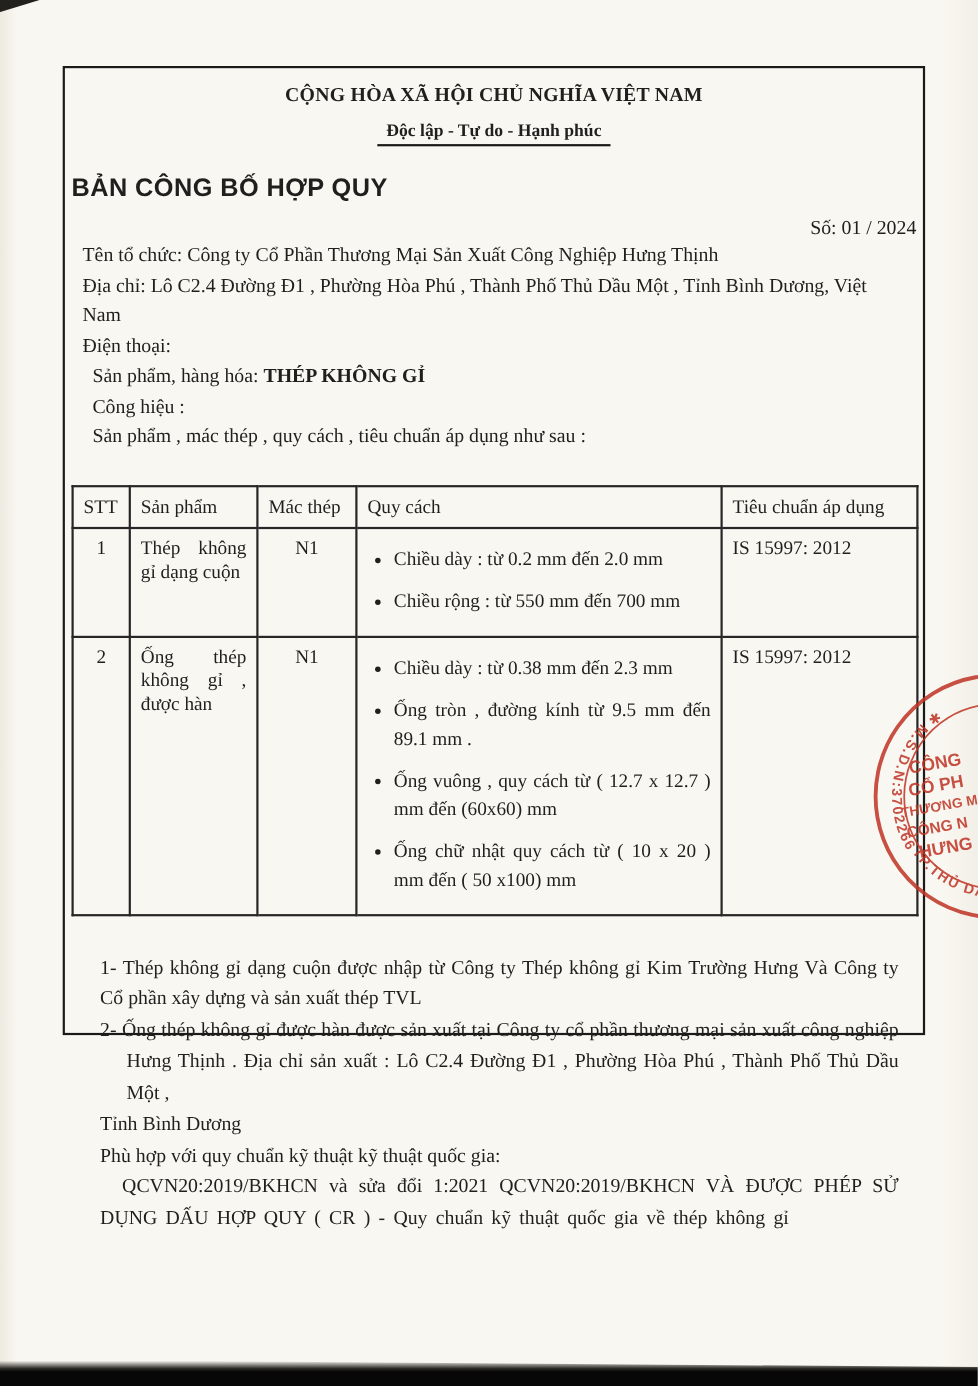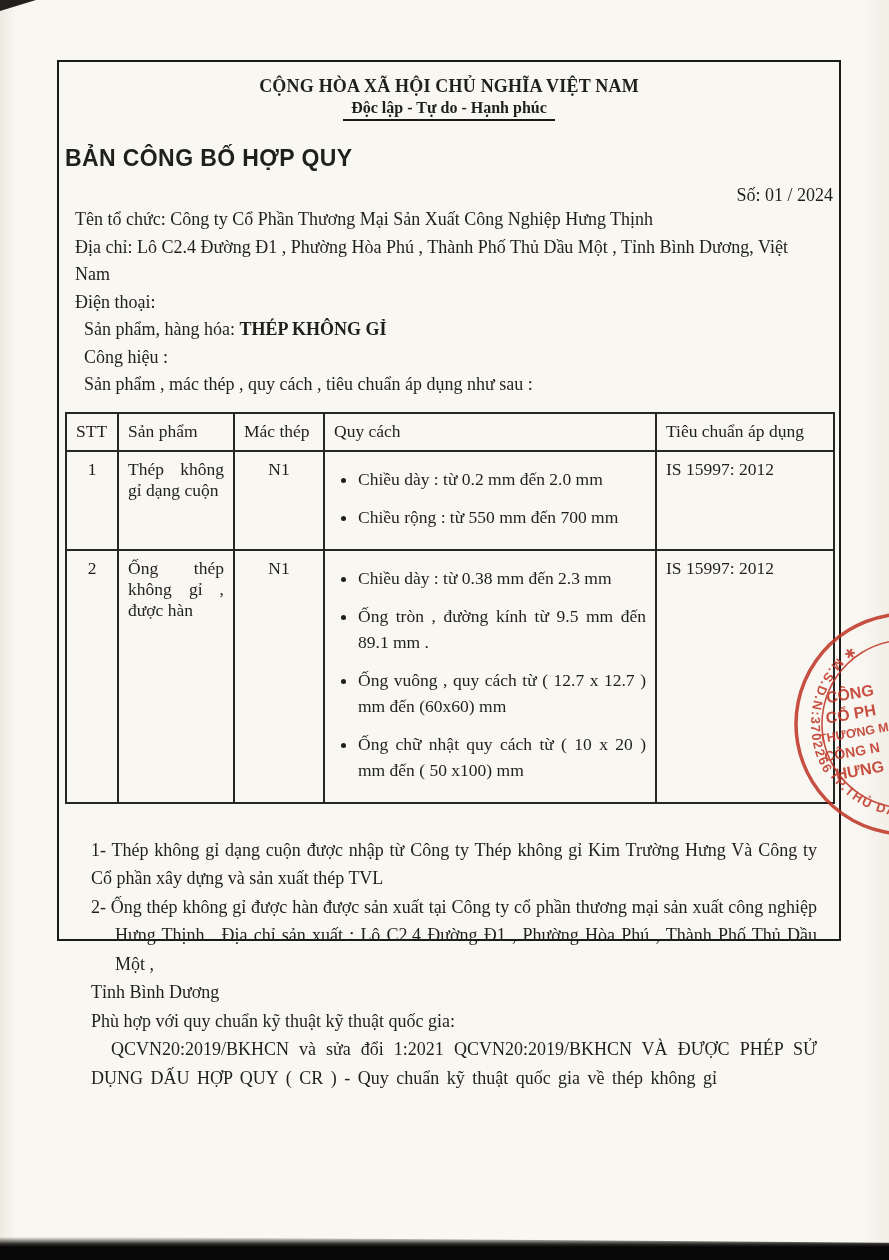--- a/index.html
+++ b/index.html
@@ -1,29 +1,29 @@
 <!DOCTYPE html>
 <html><head>
 <meta charset="utf-8">
 <style>
   html,body{margin:0;padding:0}
   .page{position:relative;width:889px;height:1260px;overflow:hidden;
     background:linear-gradient(90deg,#eeeae1 0px,#f9f7f1 16px,#f9f7f1 858px,#f2efe7 889px);
     font-family:"Liberation Serif","DejaVu Serif",serif;color:#1f1f1e}
   .frame{position:absolute;left:57px;top:60px;width:784px;height:881px;border:2px solid #1a1a1a;box-sizing:border-box;padding:14px 6px 0}
   .nat-title{text-align:center;font-weight:bold;font-size:18px;letter-spacing:.2px}
-  .motto{text-align:center;margin-top:2px}
+  .motto{text-align:center;margin-top:14px}
   .motto span{display:inline-block;font-weight:bold;font-size:16px;border-bottom:2px solid #1a1a1a;padding:0 8px 2px}
   .doc-title{text-align:left;font-family:"Liberation Sans","DejaVu Sans",sans-serif;font-weight:bold;font-size:23px;letter-spacing:.4px;margin-top:24px}
   .doc-no{text-align:right;font-size:18px;margin-top:13px}
   .para{font-size:18px;line-height:27.5px;margin:0 6px 0 10px}
   .para.first{}
   .para.ind{margin-left:19px}
   .para b{font-weight:bold}
-  table.spec{border-collapse:collapse;table-layout:fixed;width:768px;margin-top:13px;font-size:17.5px}
+  table.spec{border-collapse:collapse;table-layout:fixed;width:768px;margin-top:30px;font-size:17.5px}
   table.spec th,table.spec td{border:2px solid #262626;vertical-align:top;padding:7px 9px}
   table.spec th{font-weight:normal;text-align:left;height:26px;vertical-align:middle;padding-top:5px;padding-bottom:5px}
   th.center,td.center{text-align:center}
   td.stt{text-align:center;padding-top:10px}
   td.prod{text-align:justify;padding-top:10px}
   td.grade{text-align:center;padding-top:10px}
   td.specs{padding-top:4px}
   td.specs ul{margin:0;padding-left:24px;text-align:justify}
   td.specs li{margin:7px 0 12px;line-height:26px}
   td.std{padding-top:10px}

